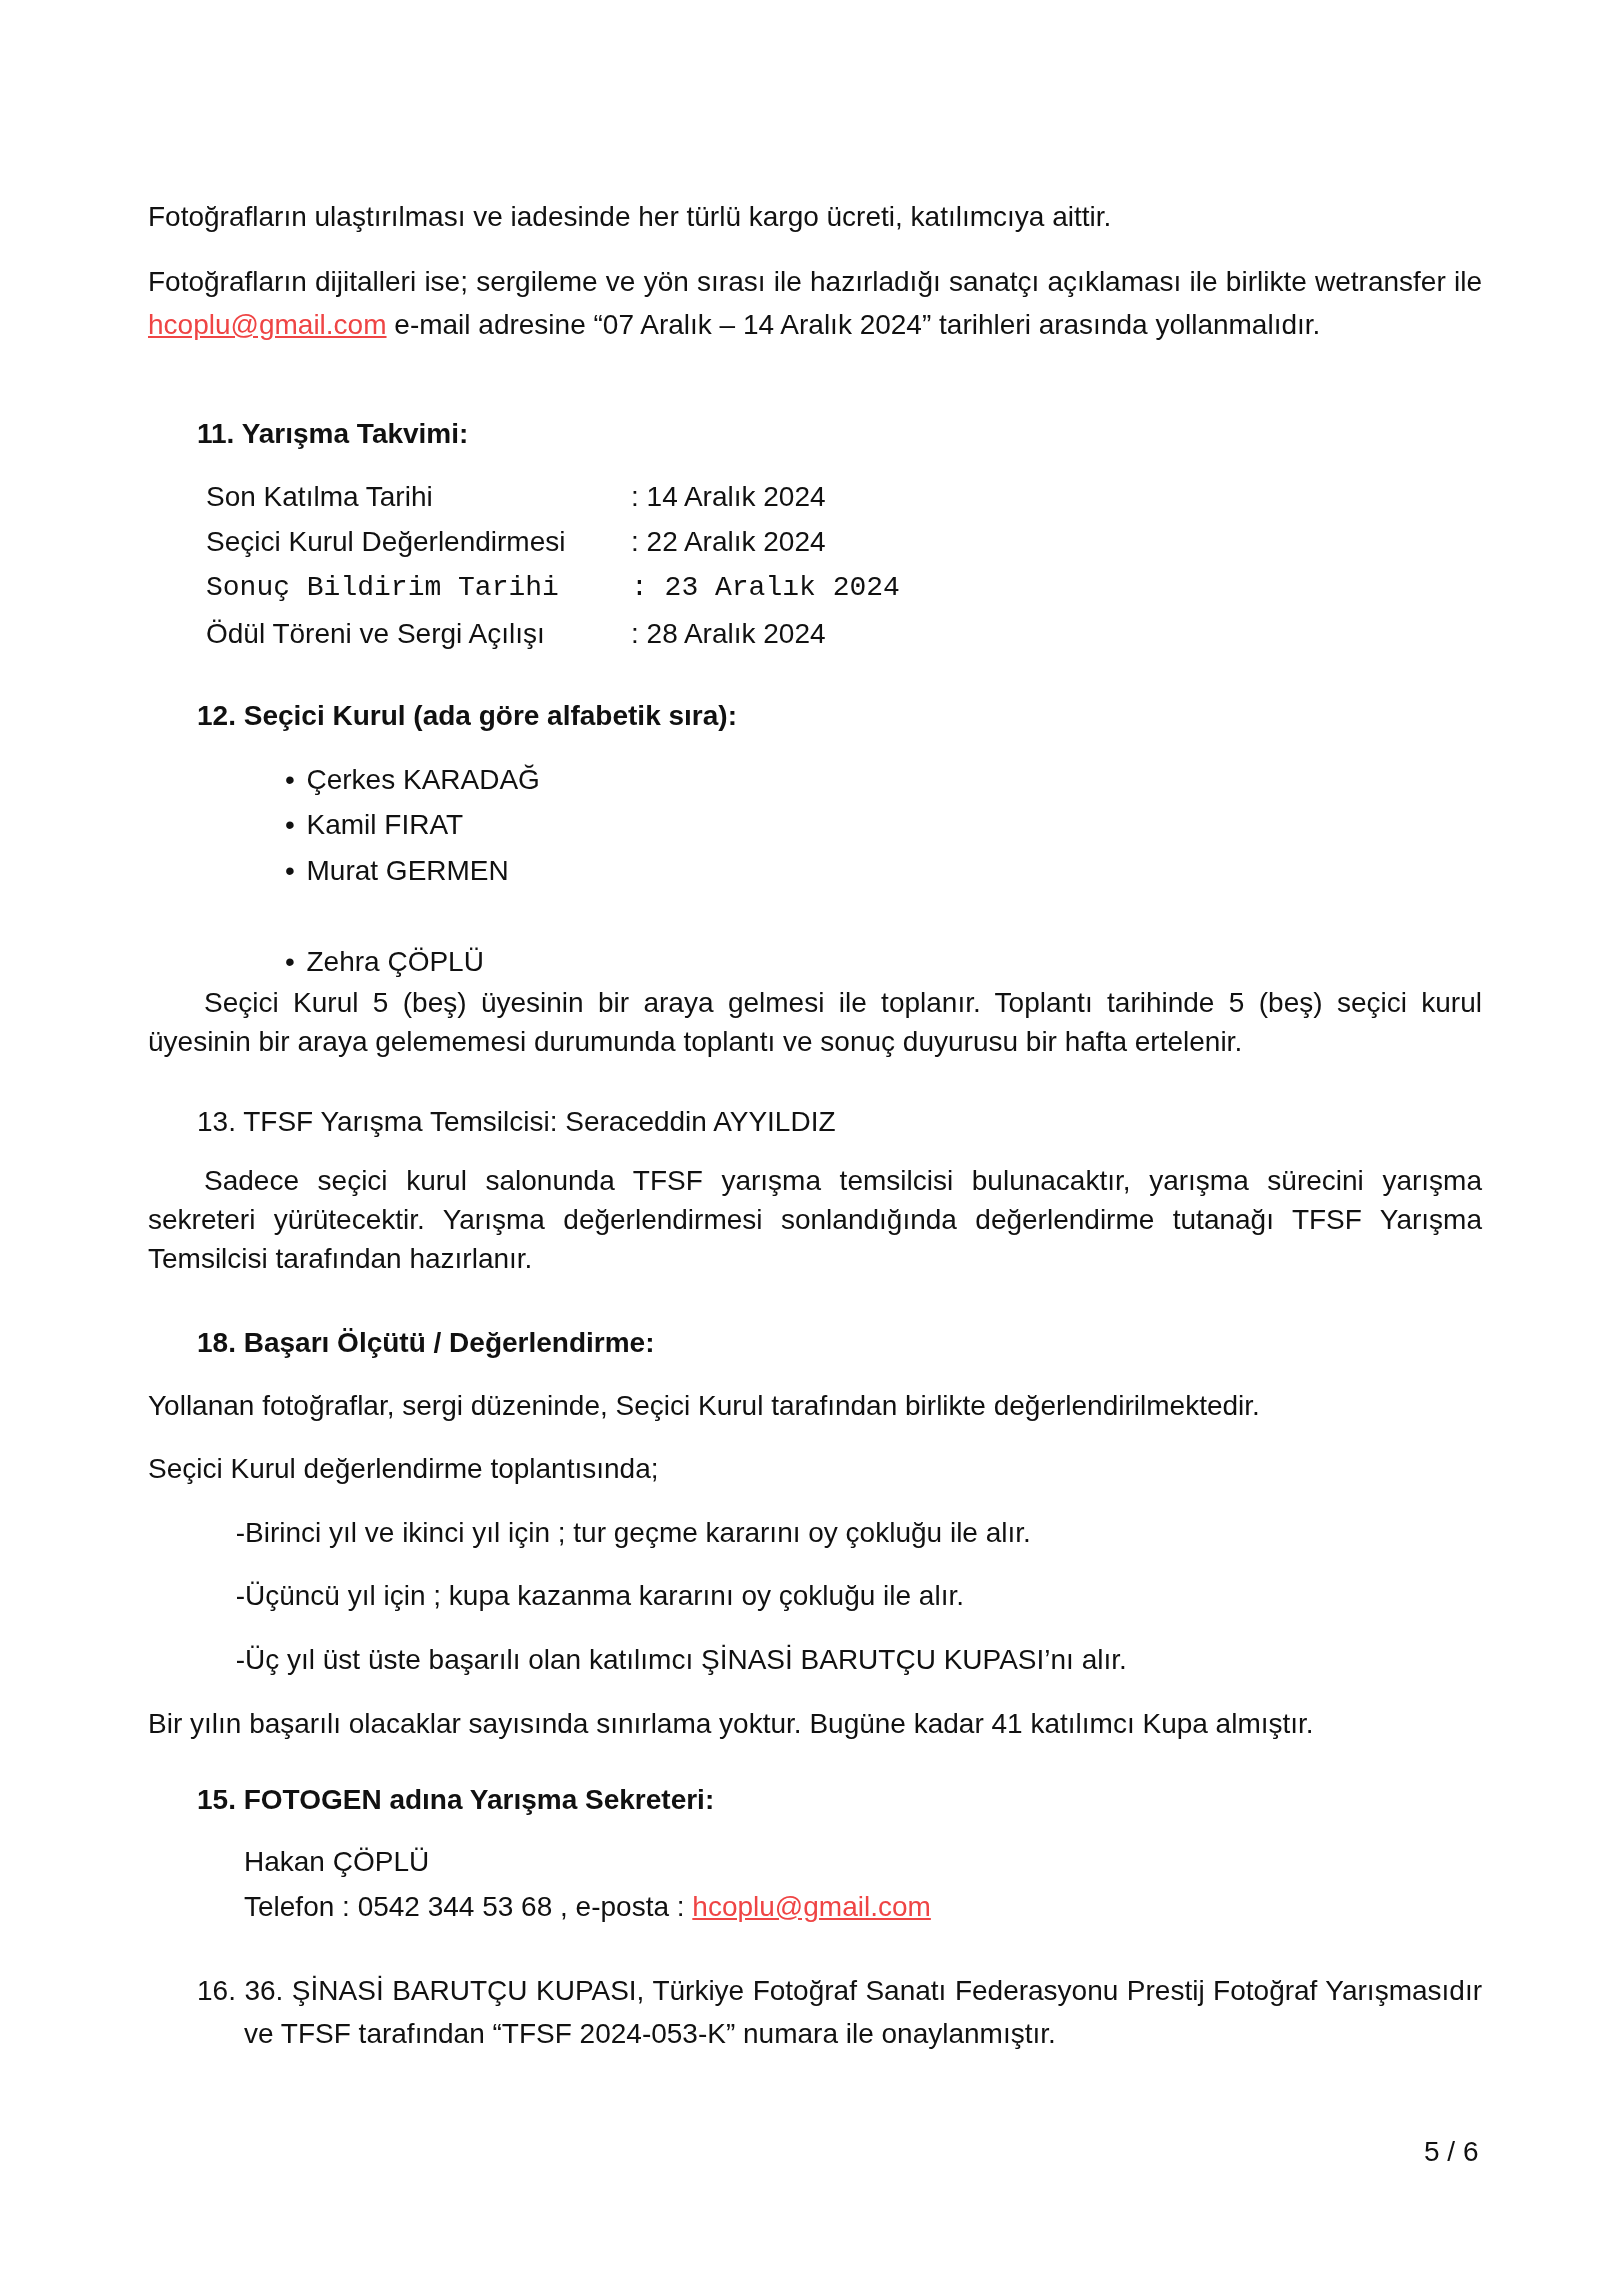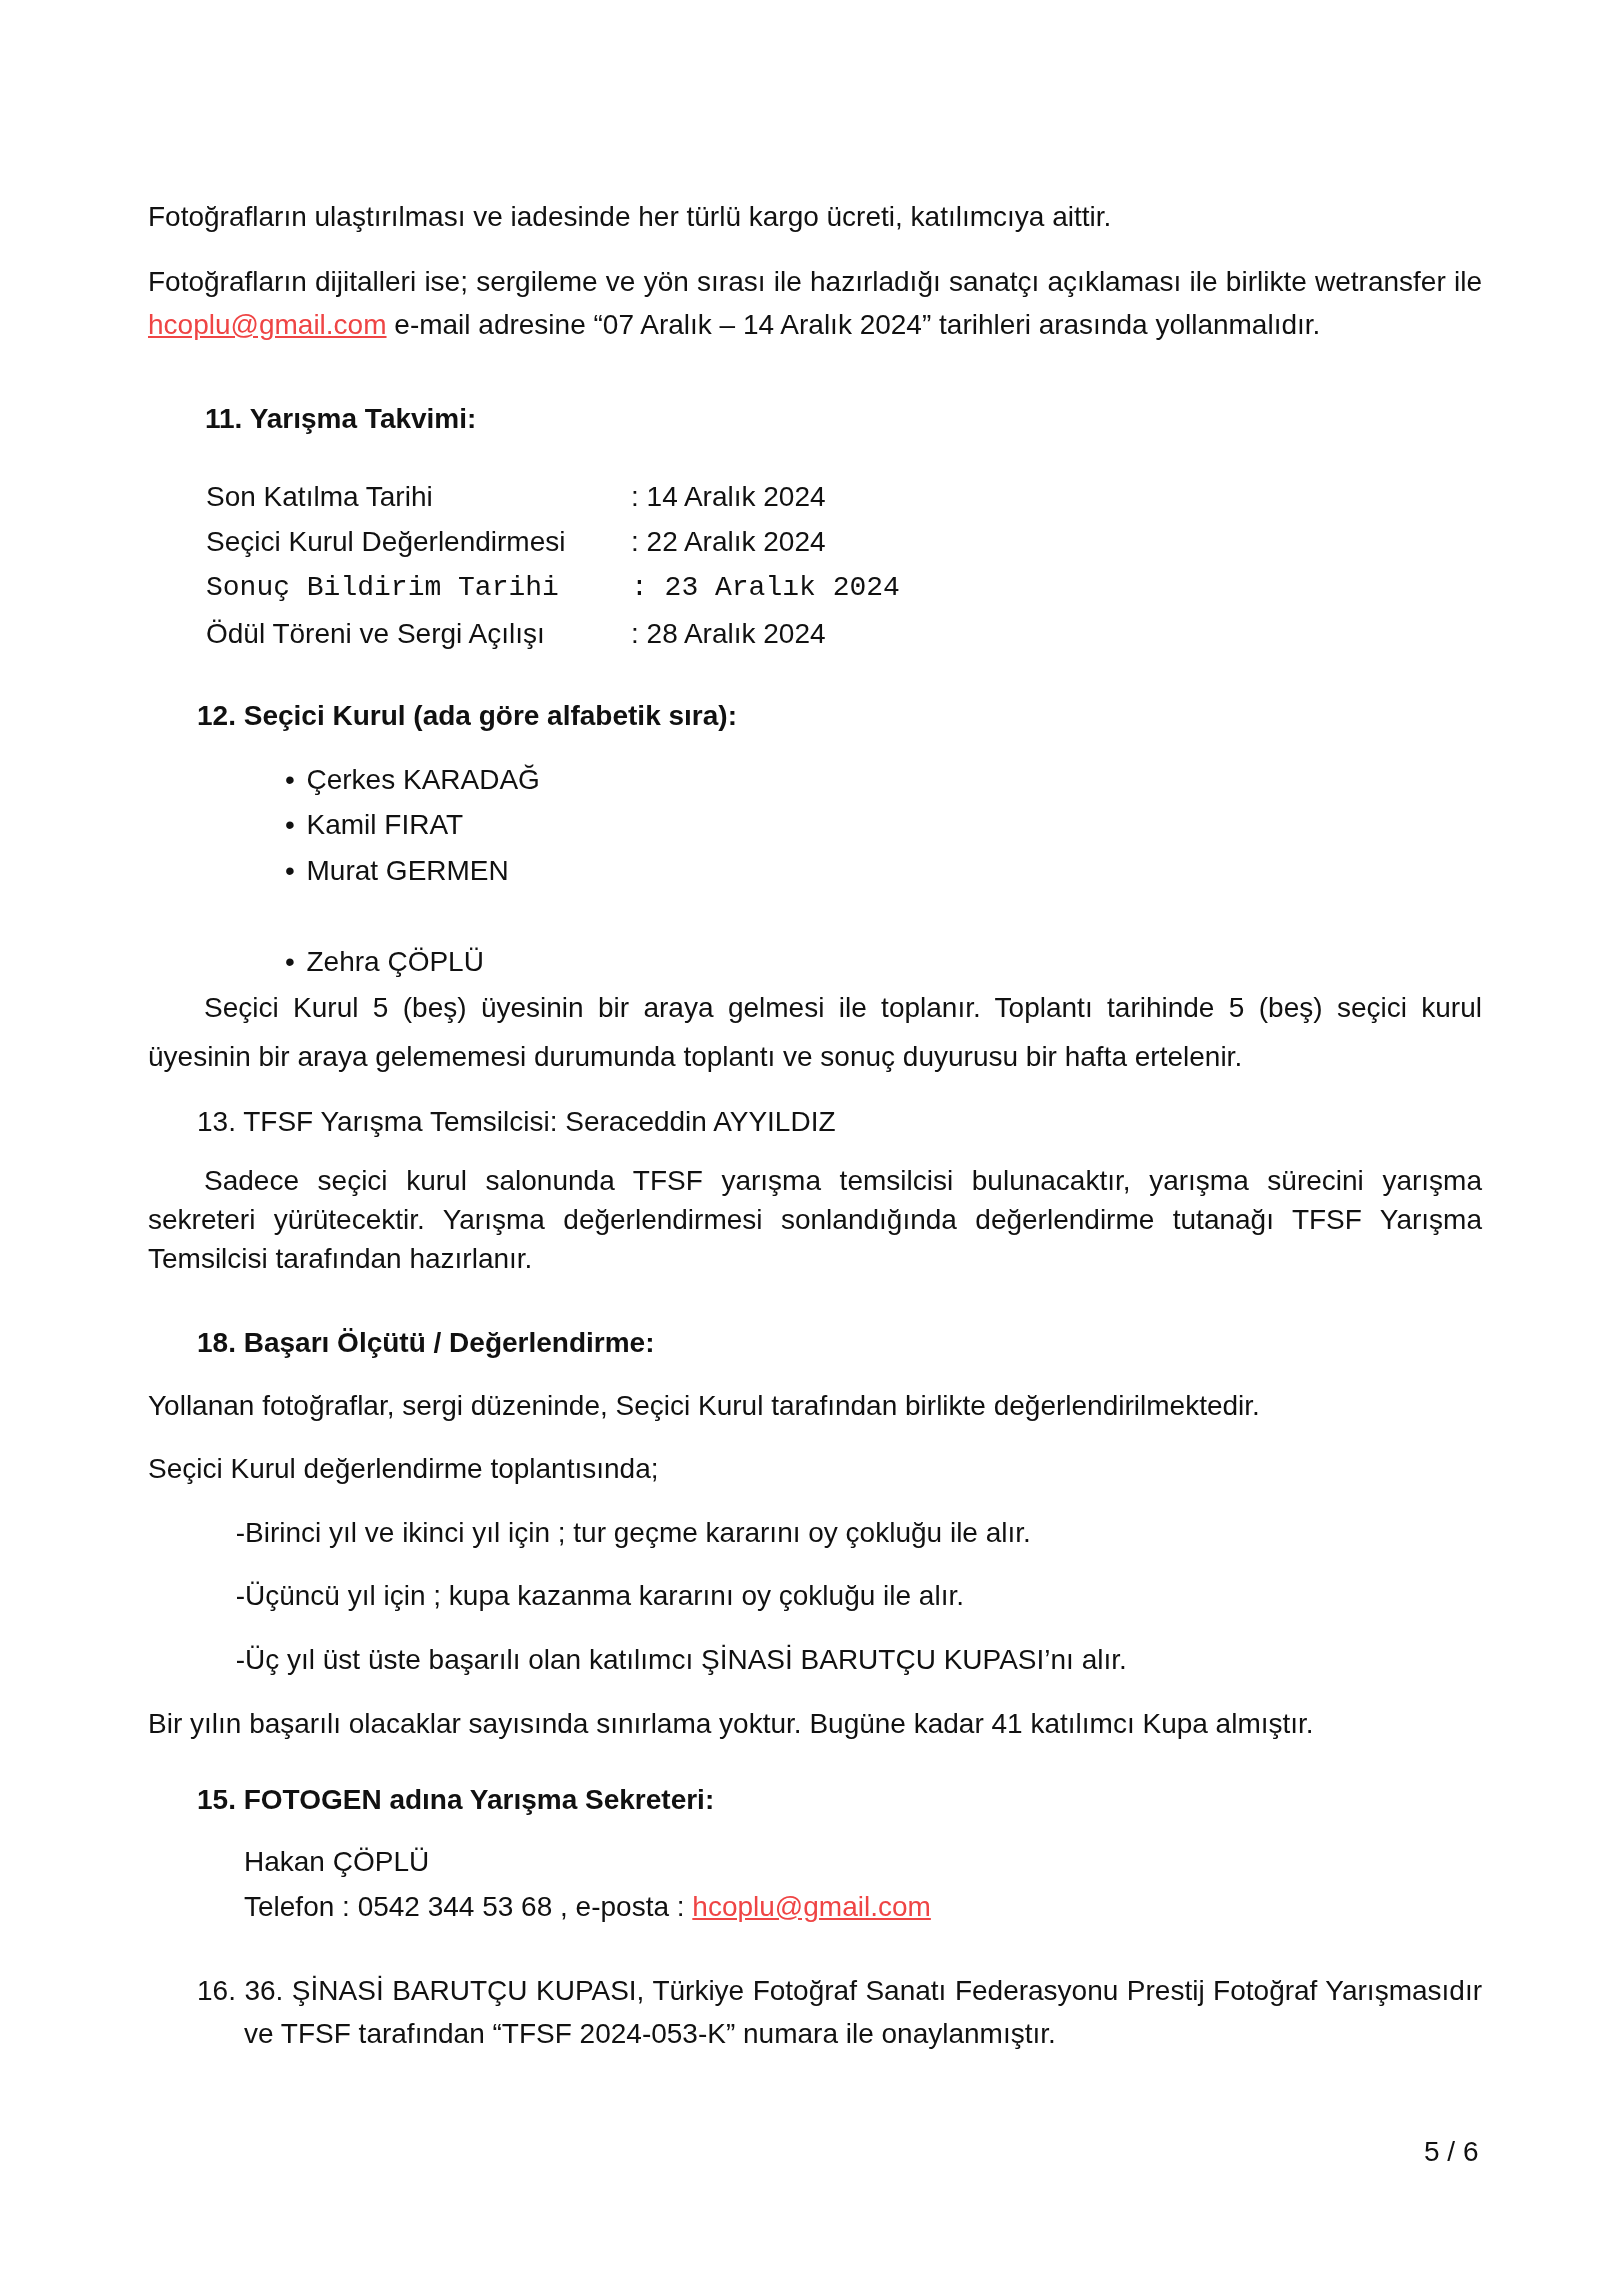--- a/index.html
+++ b/index.html
@@ -45,21 +45,21 @@
 <div class="page">
 
   <p class="para" style="top:195px;">
     <span>Fotoğrafların ulaştırılması ve iadesinde her türlü kargo ücreti, katılımcıya aittir.</span>
   </p>
 
   <p class="para" style="top:260px;">
     <span>Fotoğrafların dijitalleri ise; sergileme ve yön sırası ile hazırladığı sanatçı açıklaması ile birlikte wetransfer ile </span><a class="link">hcoplu@gmail.com</a><span> e-mail adresine “</span><b>07 Aralık – 14 Aralık 2024</b><span>” tarihleri arasında yollanmalıdır.</span>
   </p>
 
-  <p class="heading" style="top:397px;margin-left:8px;">11.  Yarışma Takvimi:</p>
+  <p class="heading" style="top:412px;">11.  Yarışma Takvimi:</p>
 
   <div class="sched-row" style="top:475px;">
     <span class="sched-label">Son Katılma Tarihi</span>
     <span class="sched-value">: 14 Aralık 2024</span>
   </div>
   <div class="sched-row" style="top:520px;">
     <span class="sched-label">Seçici Kurul Değerlendirmesi</span>
     <span class="sched-value">: 22 Aralık 2024</span>
   </div>
   <div class="sched-row" style="top:566px;font-family:Liberation Mono, monospace;">
@@ -79,21 +79,21 @@
   <div class="jury-item" style="top:803px;">
     <span class="bullet-dot">•</span><span>Kamil FIRAT</span>
   </div>
   <div class="jury-item" style="top:849px;">
     <span class="bullet-dot">•</span><span>Murat GERMEN</span>
   </div>
   <div class="jury-item" style="top:940px;">
     <span class="bullet-dot">•</span><span>Zehra ÇÖPLÜ</span>
   </div>
 
-  <p class="para" style="top:983px; text-indent:56px; line-height:49px;">Seçici Kurul 5 (beş) üyesinin bir araya gelmesi ile toplanır. Toplantı tarihinde 5 (beş) seçici kurul üyesinin bir araya gelememesi durumunda toplantı ve sonuç duyurusu bir hafta ertelenir.</p>
+  <p class="para" style="top:983px; text-indent:56px; line-height:39px;">Seçici Kurul 5 (beş) üyesinin bir araya gelmesi ile toplanır. Toplantı tarihinde 5 (beş) seçici kurul üyesinin bir araya gelememesi durumunda toplantı ve sonuç duyurusu bir hafta ertelenir.</p>
 
   <p class="heading" style="top:1100px; font-weight:normal;">
     <b>13. TFSF Yarışma Temsilcisi:</b><span> Seraceddin AYYILDIZ</span>
   </p>
 
   <p class="para" style="top:1161px; text-indent:56px; line-height:39px;">Sadece seçici kurul salonunda TFSF yarışma temsilcisi bulunacaktır, yarışma sürecini yarışma sekreteri yürütecektir. Yarışma değerlendirmesi sonlandığında değerlendirme tutanağı TFSF Yarışma Temsilcisi tarafından hazırlanır.</p>
 
   <p class="heading" style="top:1321px;">18. Başarı Ölçütü / Değerlendirme:</p>
 
   <p class="para" style="top:1384px;">Yollanan fotoğraflar, sergi düzeninde, Seçici Kurul tarafından birlikte değerlendirilmektedir.</p>

